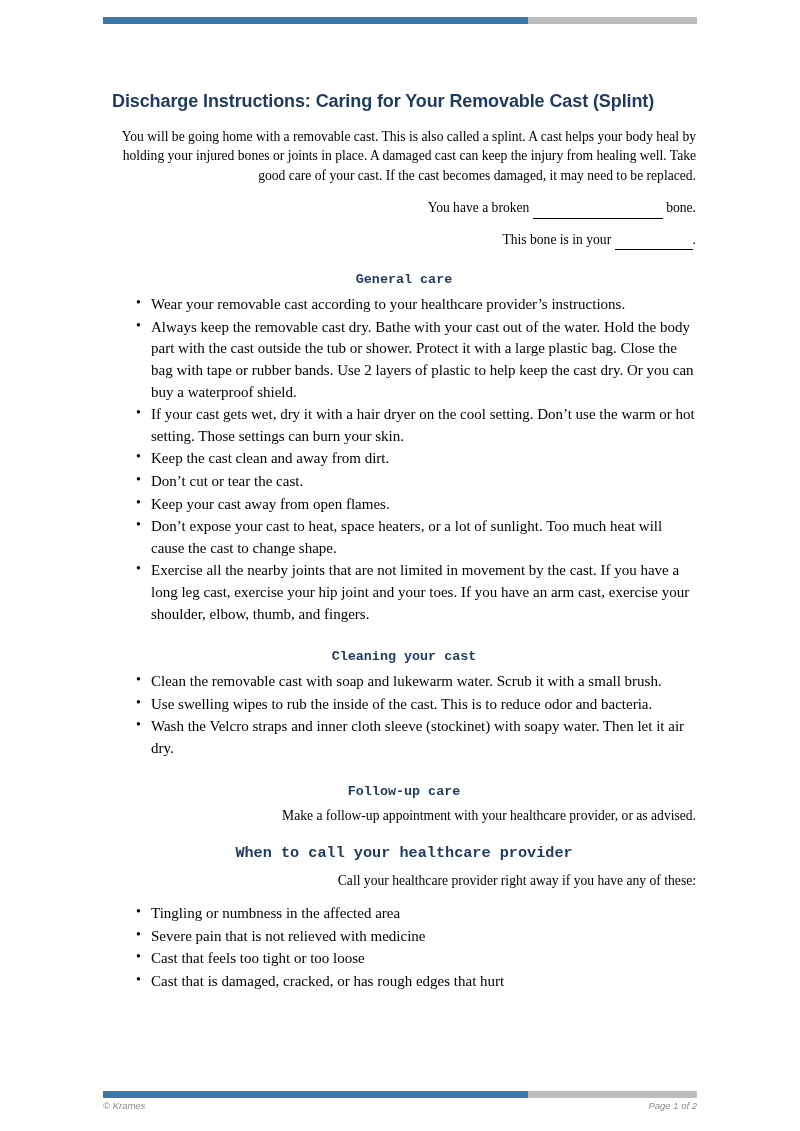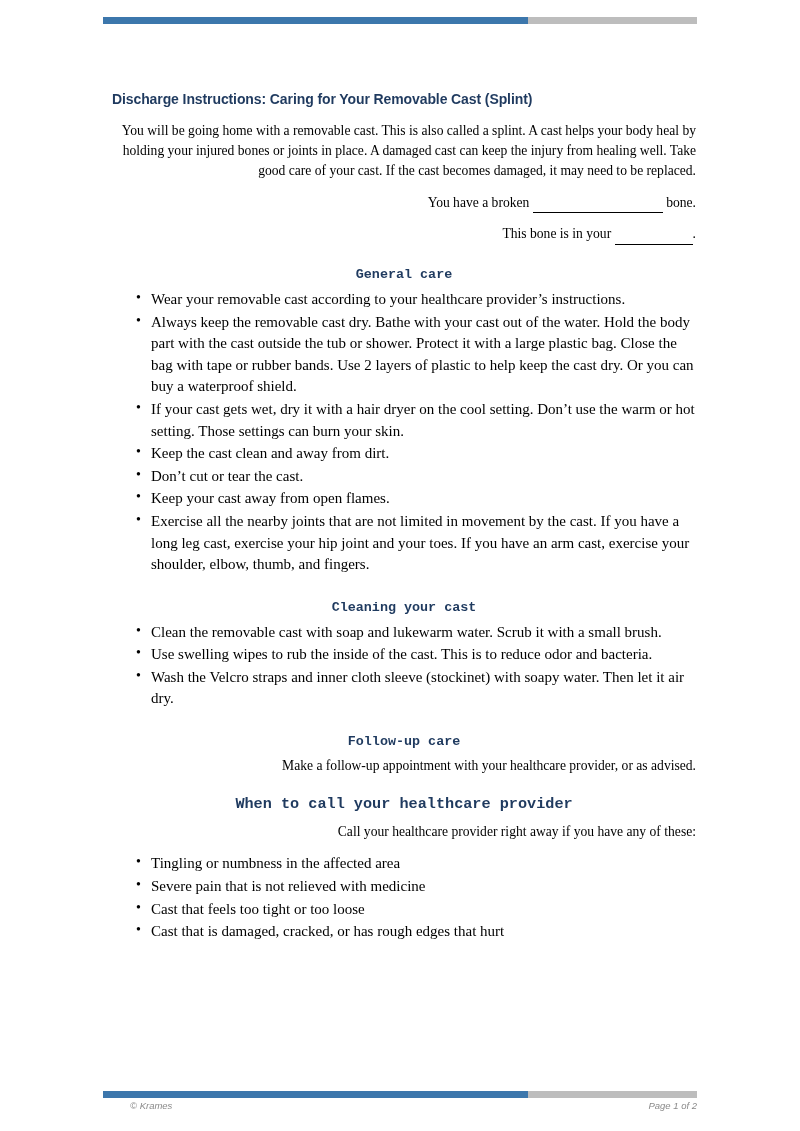--- a/index.html
+++ b/index.html
@@ -46,21 +46,21 @@
   
   .content {
     position: absolute;
     left: 112px;
     top: 90px;
     width: 584px;
   }
 
   h1.doc-title {
     font-family: "Liberation Sans", "DejaVu Sans", sans-serif;
-    font-size: 14px;
+    font-size: 18px;
     line-height: 1.32;
     font-weight: bold;
     color: #1f3a5f;
     margin: 0 0 13px 0;
     letter-spacing: -0.1px;
   }
 
   p.para {
     font-size: 13.6px;
     line-height: 1.45;
@@ -120,21 +120,21 @@
     top: 1100px;
     width: 594px;
     display: flex;
     justify-content: space-between;
     align-items: baseline;
     font-family: "Liberation Sans", "DejaVu Sans", sans-serif;
     font-style: italic;
     font-size: 9.5px;
     color: #8a8a8a;
   }
-  .footer .copyright { text-align: left; margin-left: 27px; }
+  .footer .copyright { text-align: left; }
   .footer .pagenum { text-align: right; }
 </style>
 </head>
 <body>
 
 <div class="page">
 
   <div class="rule rule-top">
     <div class="seg-blue" style="width:71.5%"></div>
     <div class="seg-gray"></div>
@@ -158,20 +158,21 @@
     </p>
 
     <h2 class="section first">General care</h2>
     <ul class="bullets">
       <li>Wear your removable cast according to your healthcare provider’s instructions.</li>
       <li>Always keep the removable cast dry. Bathe with your cast out of the water. Hold the body part with the cast outside the tub or shower. Protect it with a large plastic bag. Close the bag with tape or rubber bands. Use 2 layers of plastic to help keep the cast dry. Or you can buy a waterproof shield.</li>
       <li>If your cast gets wet, dry it with a hair dryer on the cool setting. Don’t use the warm or hot setting. Those settings can burn your skin.</li>
       <li>Keep the cast clean and away from dirt.</li>
       <li>Don’t cut or tear the cast.</li>
       <li>Keep your cast away from open flames.</li>
+      <li>Don’t expose your cast to heat, space heaters, or a lot of sunlight. Too much heat will cause the cast to change shape.</li>
       <li>Exercise all the nearby joints that are not limited in movement by the cast. If you have a long leg cast, exercise your hip joint and your toes. If you have an arm cast, exercise your shoulder, elbow, thumb, and fingers.</li>
     </ul>
 
     <h2 class="section">Cleaning your cast</h2>
     <ul class="bullets">
       <li>Clean the removable cast with soap and lukewarm water. Scrub it with a small brush.</li>
       <li>Use swelling wipes to rub the inside of the cast. This is to reduce odor and bacteria.</li>
       <li>Wash the Velcro straps and inner cloth sleeve (stockinet) with soapy water. Then let it air dry.</li>
     </ul>
 

